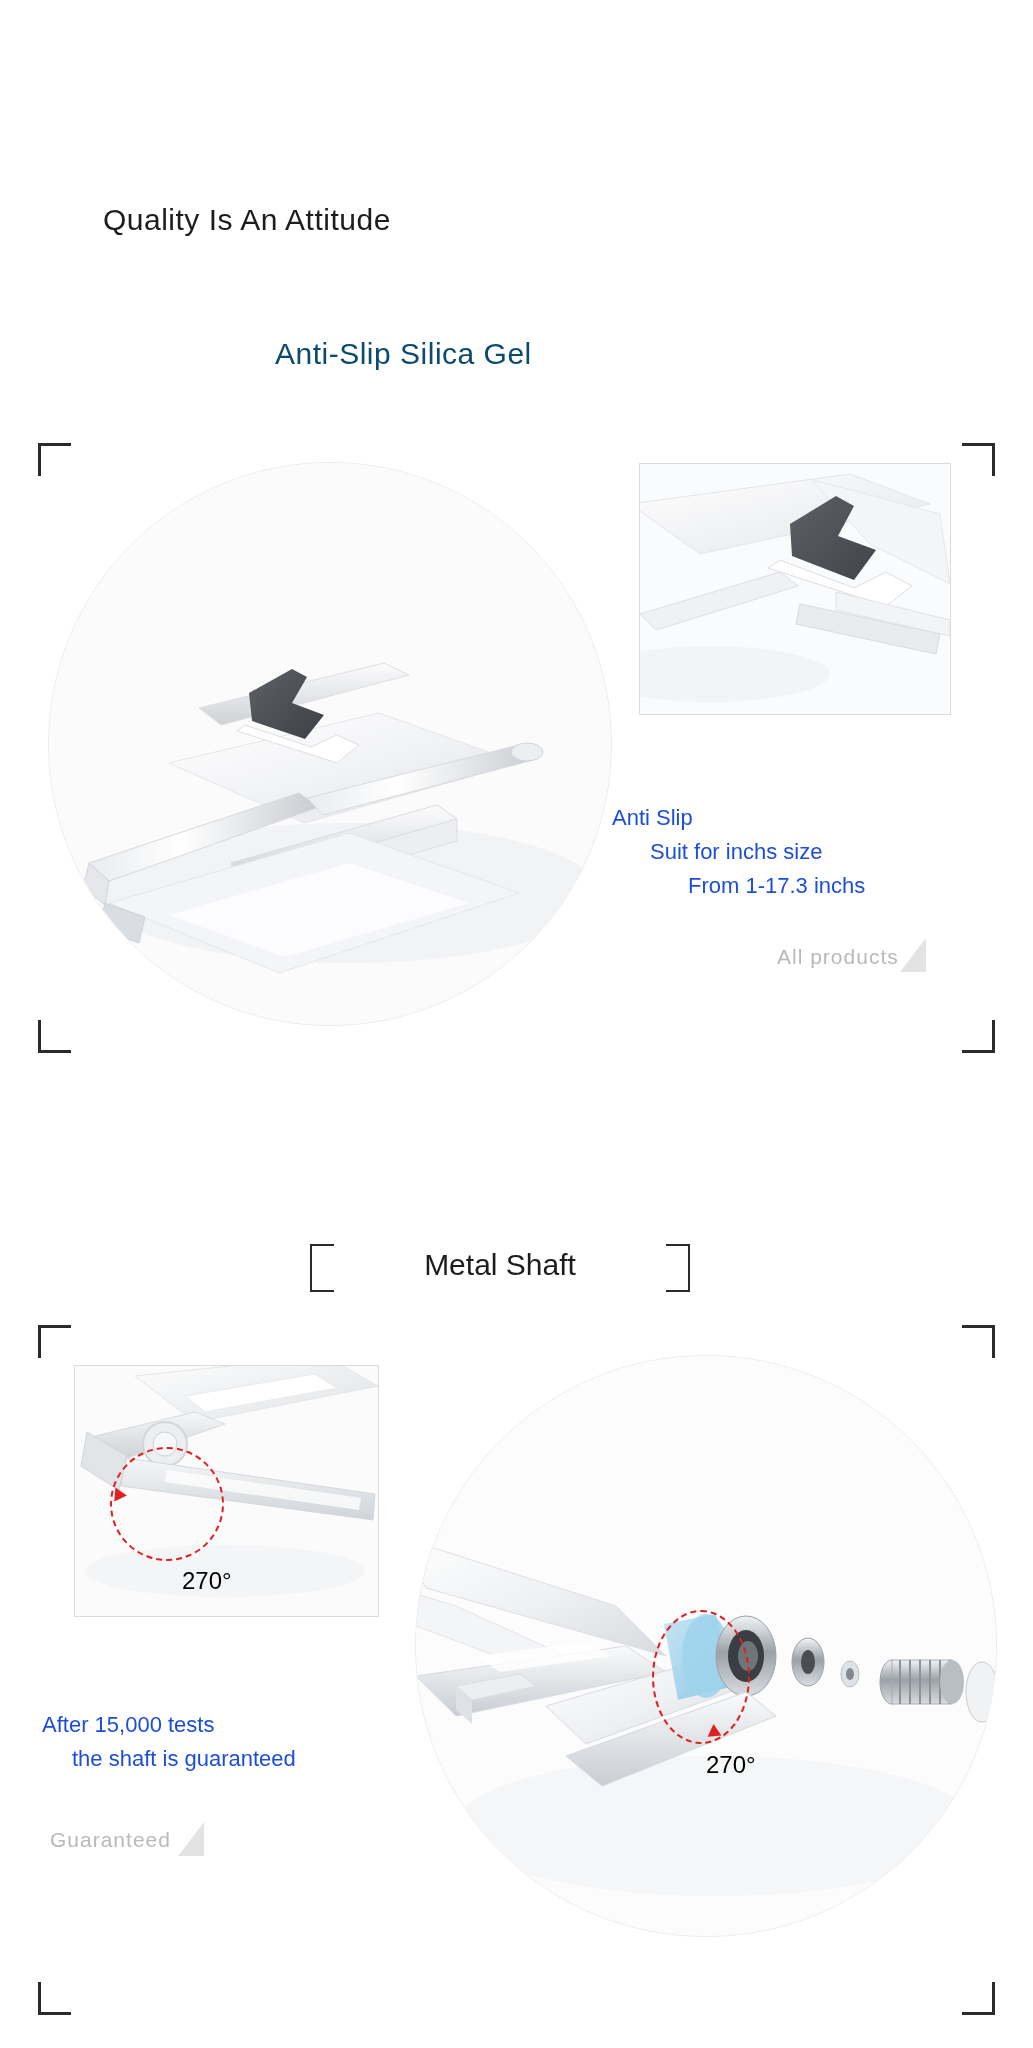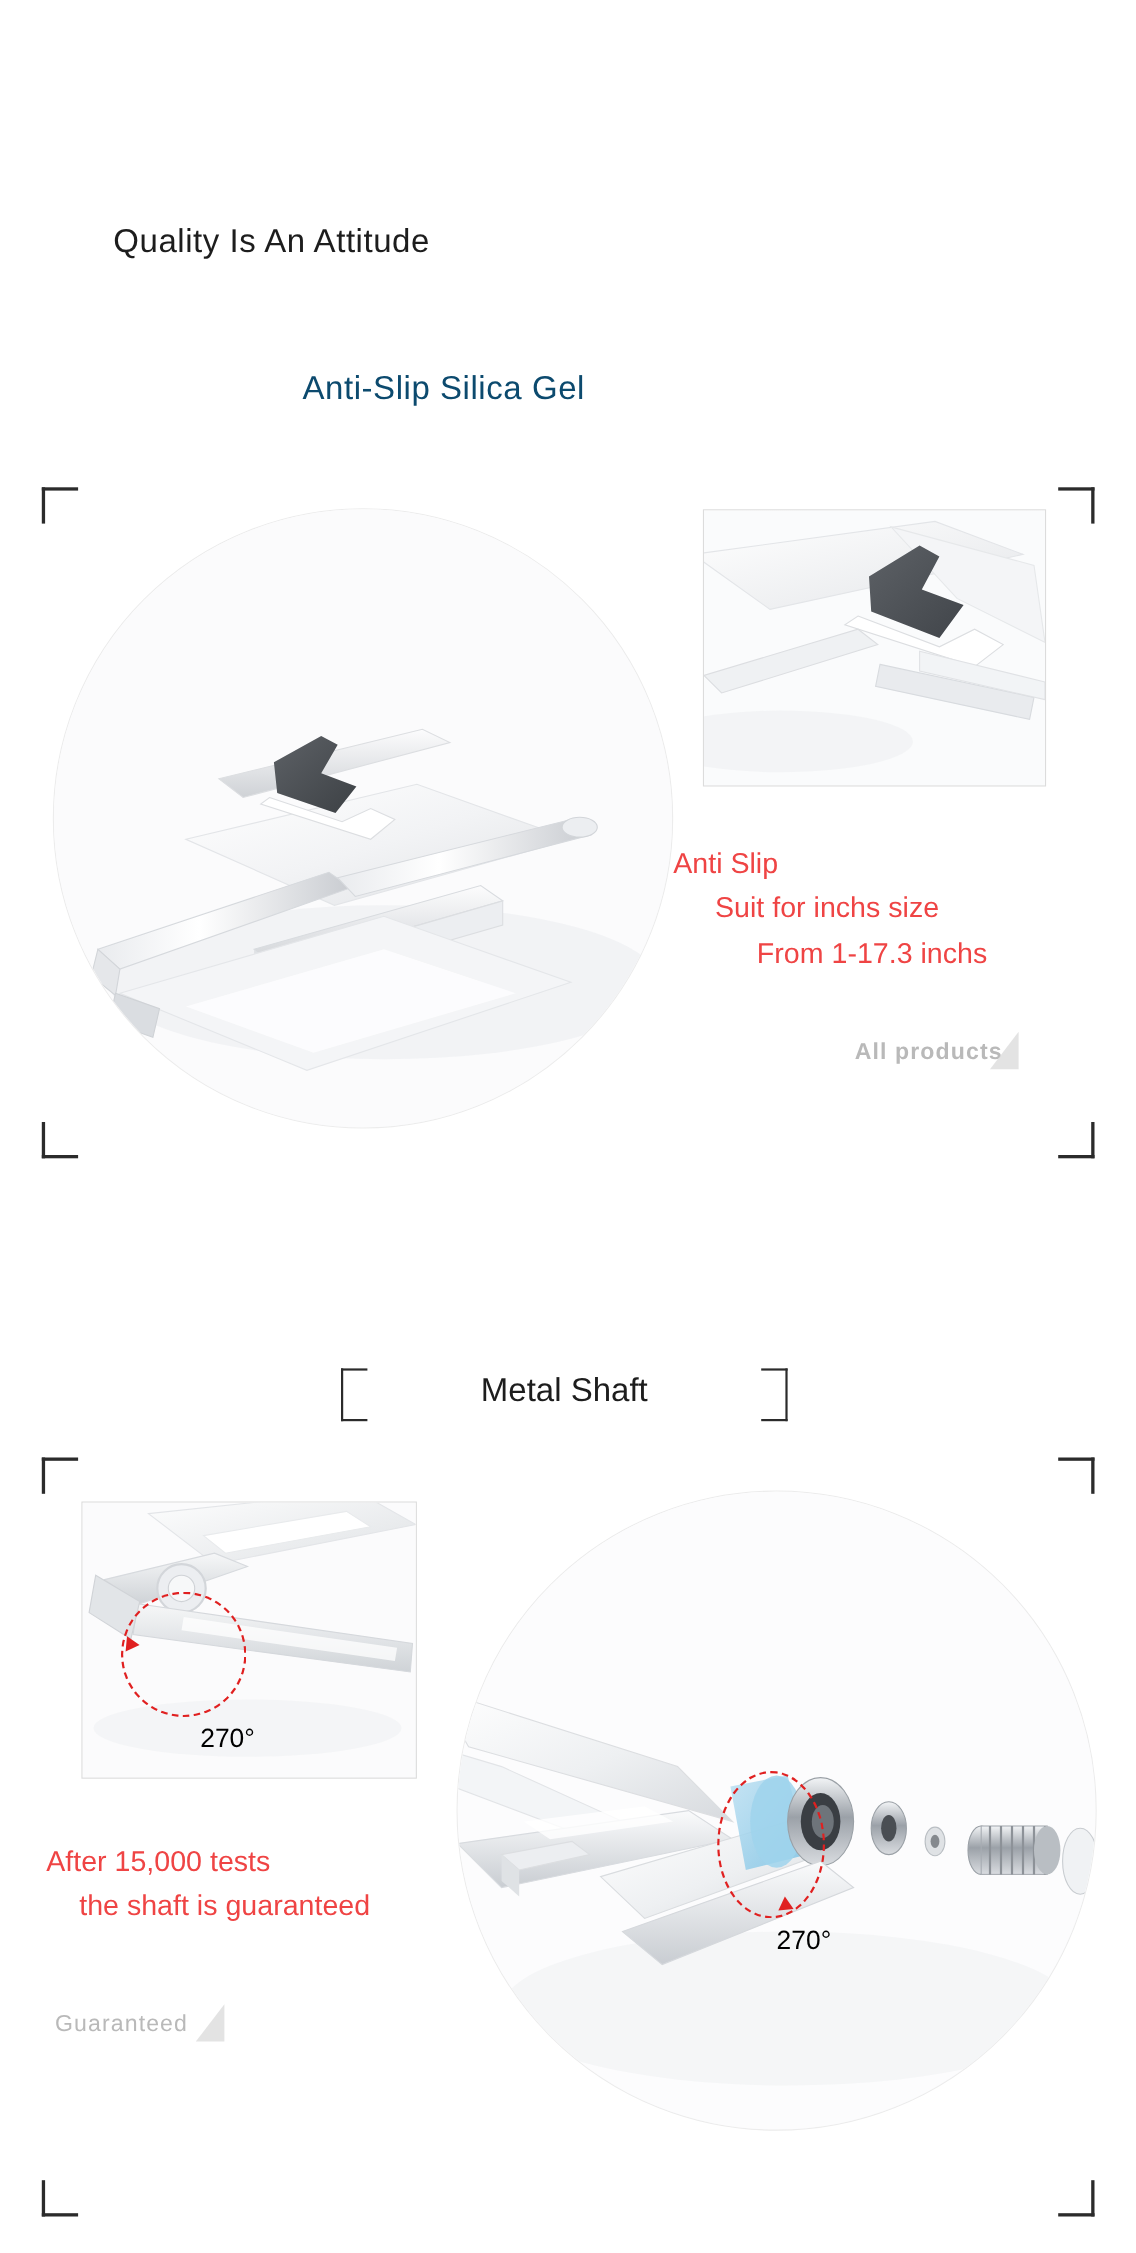--- a/index.html
+++ b/index.html
@@ -109,41 +109,42 @@
   #photo-shaft-inset {
     left: 74px;
     top: 1365px;
     width: 303px;
     height: 250px;
   }
 
   
   .caption {
     position: absolute;
-    font-size: 26px;
-    color: #ef4444;
+    font-size: 22px;
+    color: #1d4ed8;
     line-height: 1.55;
     white-space: nowrap;
+    margin-top: 36px;
   }
   #caption-antislip { left: 612px; top: 765px; }
   #caption-antislip .l2 { padding-left: 38px; }
   #caption-antislip .l3 { padding-left: 76px; }
 
   #caption-shaft { left: 42px; top: 1672px; }
   #caption-shaft .l2 { padding-left: 30px; }
 
   
   .watermark {
     position: absolute;
     font-size: 21px;
     color: #b9b9b9;
     letter-spacing: 1px;
     white-space: nowrap;
   }
-  #watermark-all-products { left: 777px; top: 945px; font-weight: bold; }
+  #watermark-all-products { left: 777px; top: 945px; }
   #watermark-guaranteed { left: 50px; top: 1828px; }
   .wm-slash {
     position: absolute;
     width: 0; height: 0;
     border-left: 26px solid transparent;
     border-bottom: 34px solid #d9d9d9;
     opacity: .75;
   }
   #wm-slash-1 { left: 900px; top: 938px; }
   #wm-slash-2 { left: 178px; top: 1822px; }
@@ -187,21 +188,20 @@
     line-height: 1;
   }
 
   
   #title-metal-shaft-wrap {
     position: absolute;
     left: 310px;
     top: 1240px;
     width: 380px;
     height: 60px;
-    padding-left: 26px;
   }
   #title-metal-shaft-wrap .bracket {
     position: absolute;
     width: 22px;
     height: 44px;
     border: 2px solid #2b2b2b;
     top: 4px;
   }
   #title-metal-shaft-wrap .bracket.left { left: 0; border-right: none; }
   #title-metal-shaft-wrap .bracket.right { right: 0; border-left: none; }

